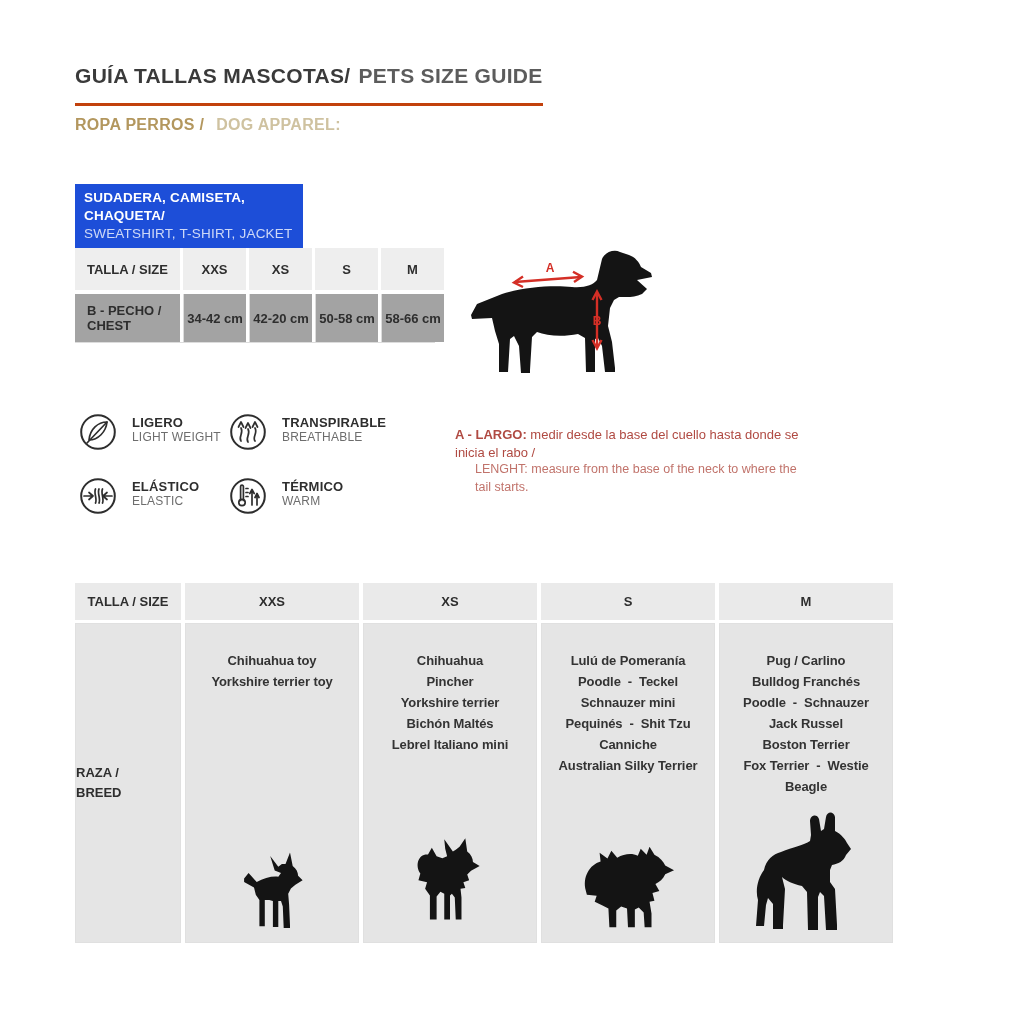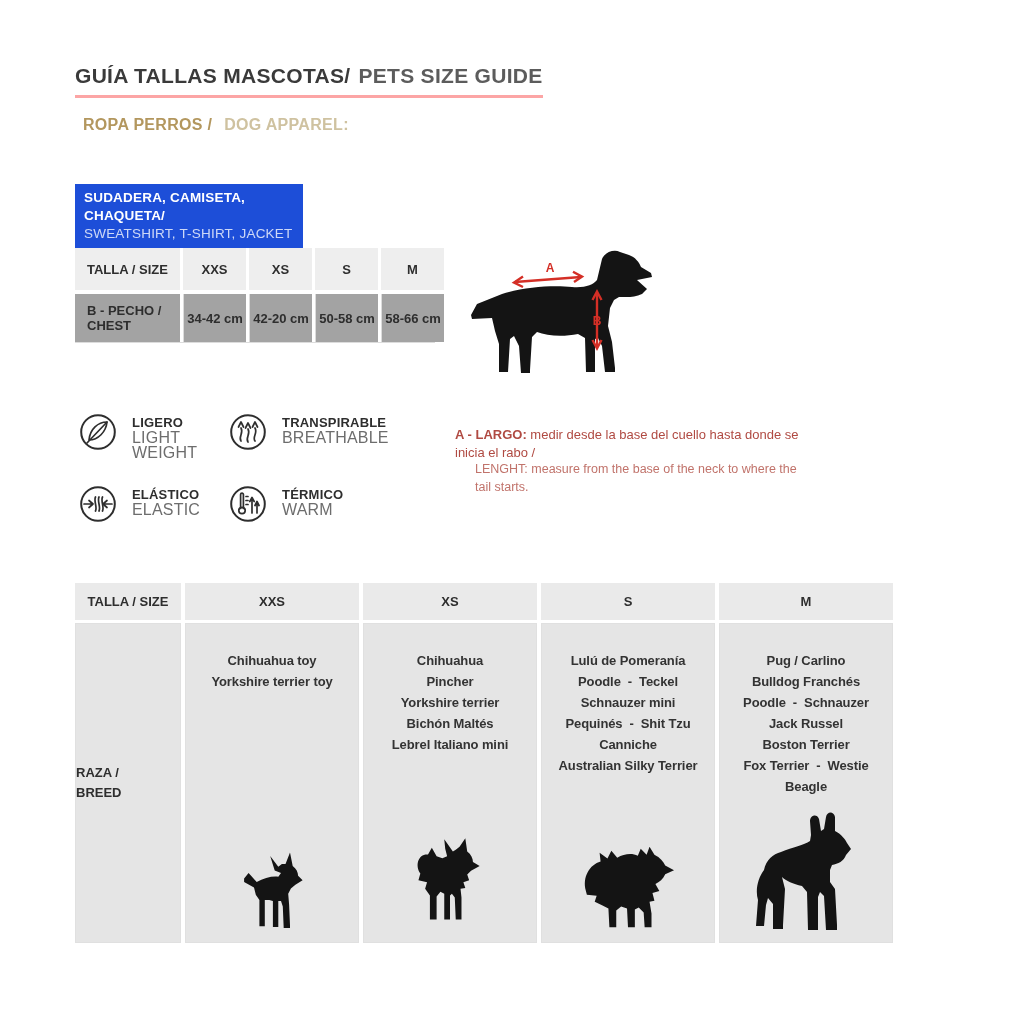--- a/index.html
+++ b/index.html
@@ -1,26 +1,26 @@
 <!DOCTYPE html>
 <html><head>
 <meta charset="utf-8">
 <style>
   html,body{margin:0;padding:0;background:#fff;}
   .canvas{position:relative;width:1024px;height:1024px;background:#ffffff;
           font-family:"Liberation Sans",sans-serif;color:#3a3a3a;overflow:hidden;}
 
   
   .page-title{position:absolute;left:75px;top:64px;display:inline-block;
-              border-bottom:3px solid #fca5a5;padding-bottom:7px;
+              border-bottom:3px solid #c2410c;padding-bottom:15px;
               font-size:21px;font-weight:bold;letter-spacing:.3px;}
   .page-title .t-es{color:#3a3a3a;}
   .page-title .t-en{color:#5c5c5c;margin-left:8px;}
   .subtitle{position:absolute;left:75px;top:116px;font-size:16px;font-weight:bold;letter-spacing:.3px;}
-  .subtitle .s-es{color:#b3975e;margin-left:8px;}
+  .subtitle .s-es{color:#b3975e;}
   .subtitle .s-en{color:#cfc2a0;margin-left:12px;}
 
   
   .banner{position:absolute;left:75px;top:184px;width:228px;background:#1d4ed8;
           padding:5px 9px;box-sizing:border-box;line-height:18px;font-size:13.5px;letter-spacing:.2px;}
   .banner .b-es{color:#ffffff;font-weight:bold;display:block;}
   .banner .b-en{color:rgba(255,255,255,.78);display:block;}
 
   
   .size-table{position:absolute;left:75px;top:248px;width:360px;font-size:13px;font-weight:bold;color:#2e2e2e;}
@@ -39,21 +39,21 @@
   
   .diagram{position:absolute;left:468px;top:246px;width:185px;height:132px;}
 
   
   .features{position:absolute;left:78px;top:412px;display:grid;
             grid-template-columns:150px 170px;row-gap:24px;}
   .feature{display:flex;align-items:flex-start;}
   .feature svg{flex:0 0 auto;}
   .f-labels{margin-left:14px;padding-top:3px;line-height:15px;}
   .f-es{font-size:13px;font-weight:bold;color:#2e2e2e;letter-spacing:.2px;}
-  .f-en{font-size:16px;color:#6d6d6d;letter-spacing:.2px;}
+  .f-en{font-size:12px;color:#6d6d6d;letter-spacing:.2px;}
 
   
   .notes{position:absolute;left:455px;top:426px;width:360px;font-size:13px;line-height:17.5px;}
   .note-line1{color:#b04a42;}
   .note-label{font-weight:bold;}
   .note-line2{color:#c1736b;padding-left:20px;font-size:12.5px;margin-bottom:1px;}
 
   
   .breed-table{position:absolute;left:75px;top:583px;width:818px;}
   .bt-head{display:grid;grid-template-columns:106px 174px 174px 174px 174px;column-gap:4px;height:37px;

